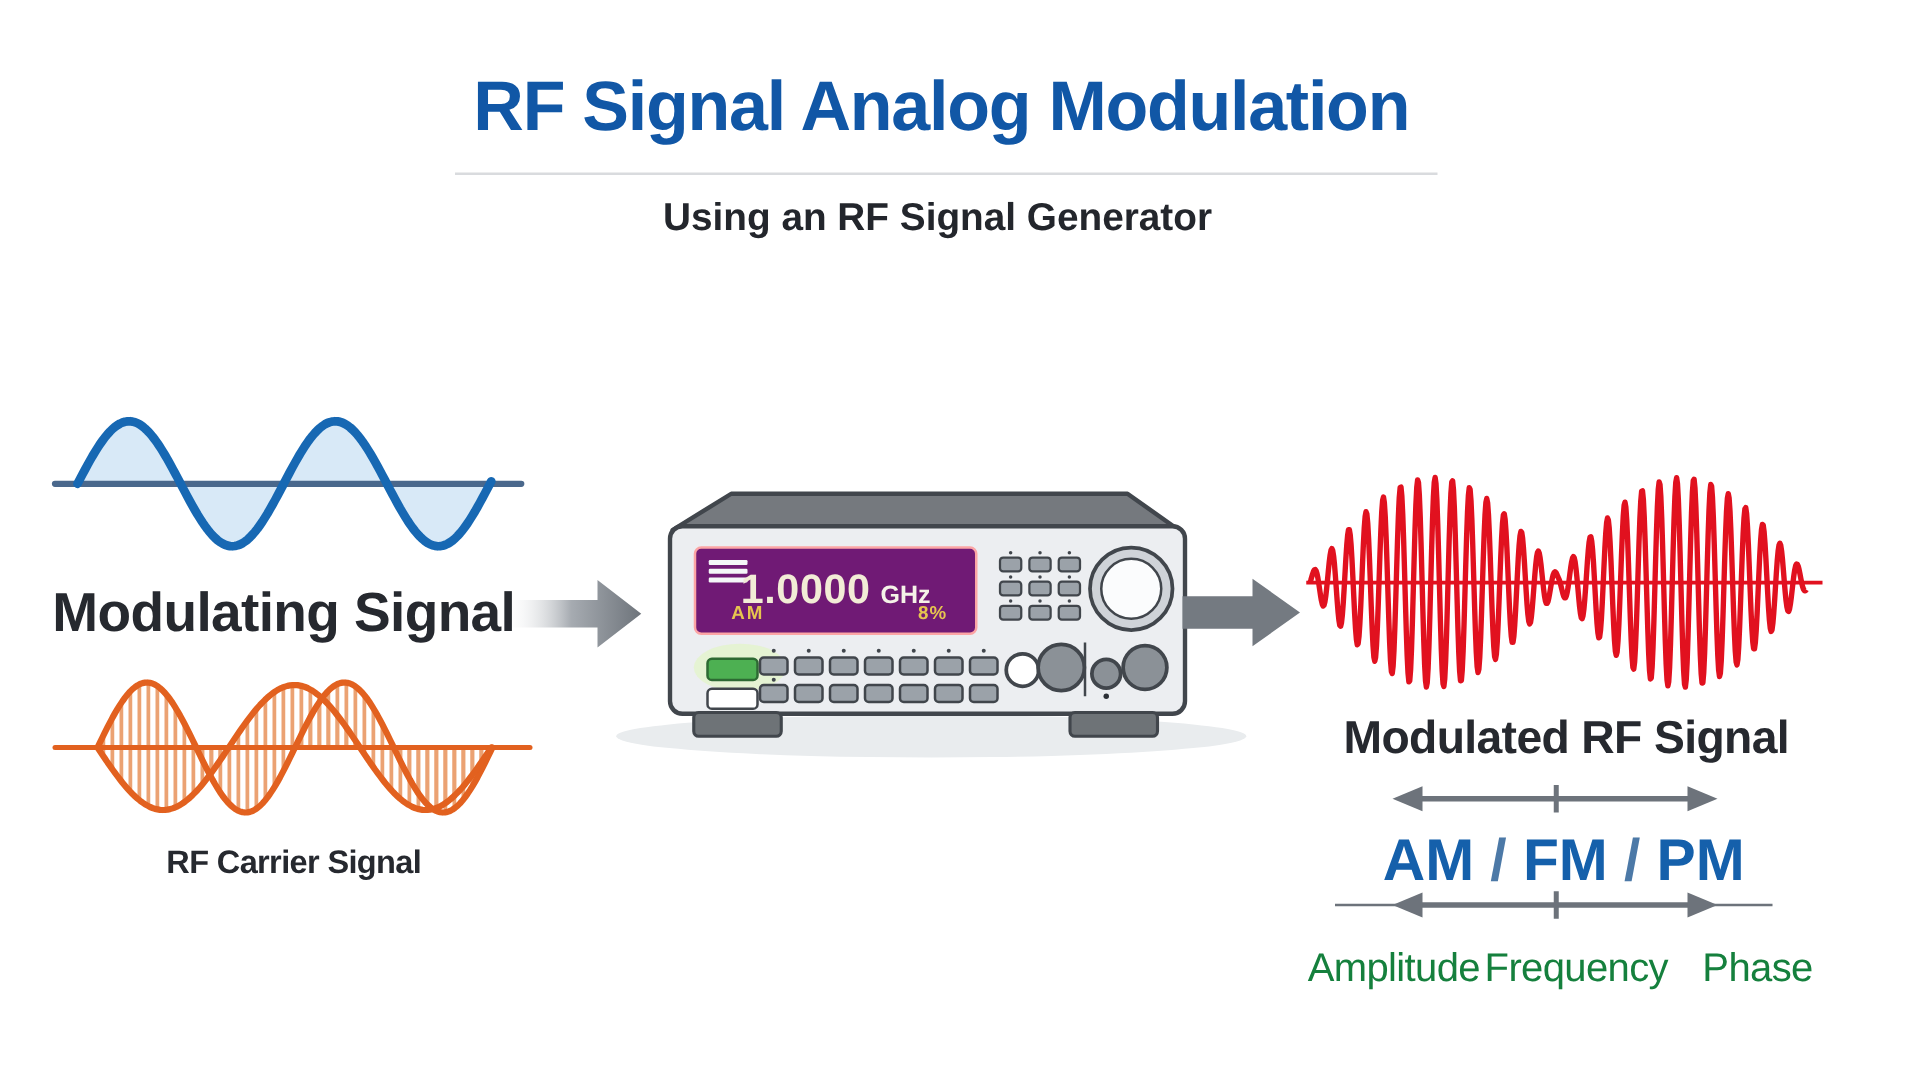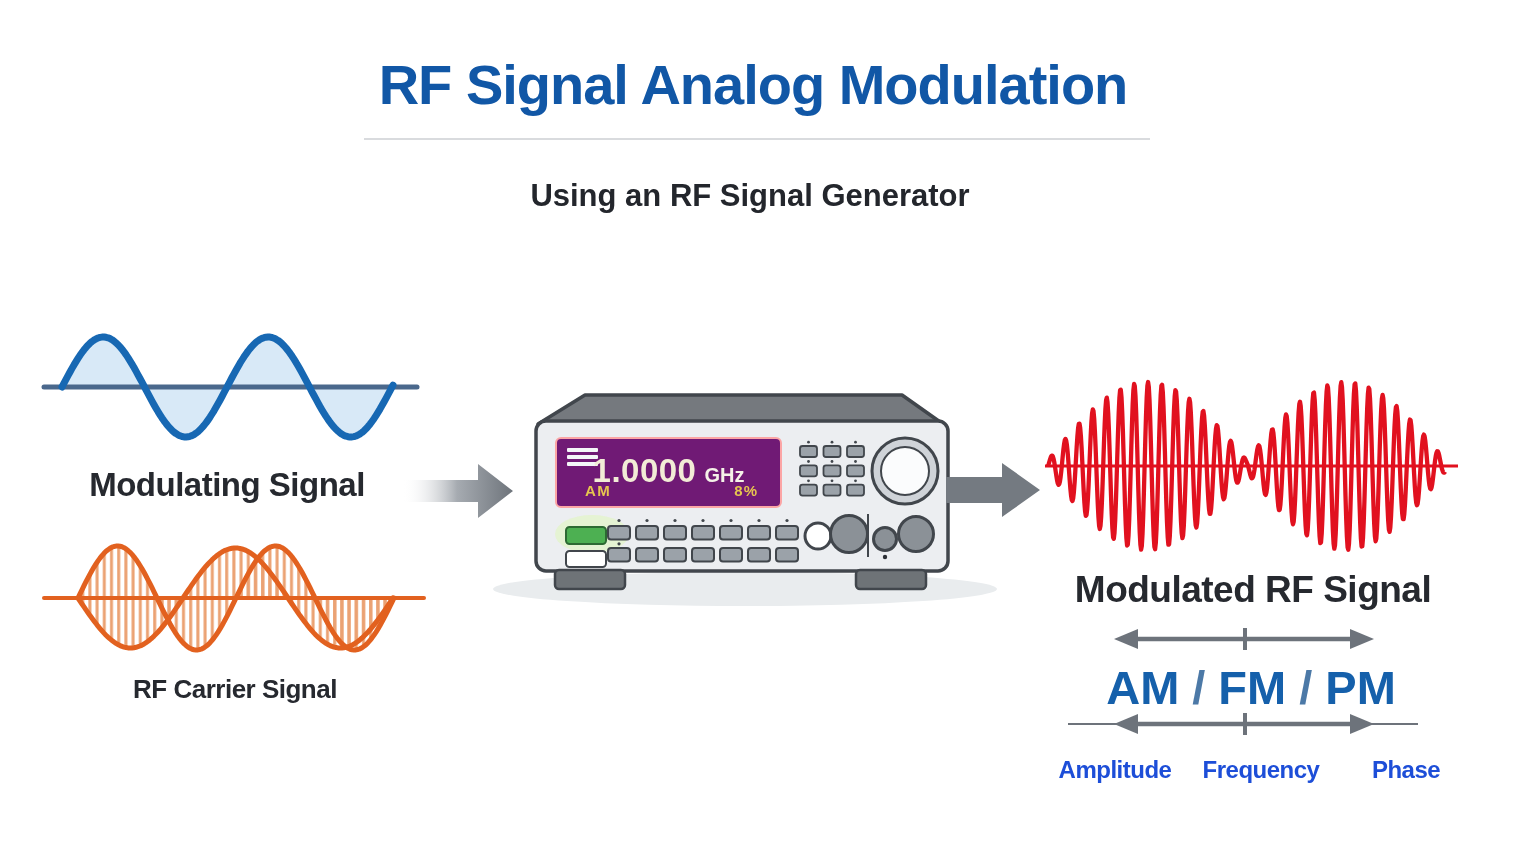--- a/index.html
+++ b/index.html
@@ -3,30 +3,30 @@
 <meta charset="utf-8">
 <style>
   html,body{margin:0;padding:0;background:#fff;}
   #stage{position:relative;width:1531px;height:852px;background:#ffffff;overflow:hidden;
          font-family:"Liberation Sans","DejaVu Sans",sans-serif;}
   #gfx{position:absolute;left:0;top:0;width:1536px;height:852px;}
   .abs{position:absolute;}
   .ctr{transform:translateX(-50%);white-space:nowrap;}
   .title{top:52px;left:753px;font-size:56px;font-weight:bold;color:#1157a6;letter-spacing:-1px;}
   .rule{top:138px;left:364px;width:786px;height:2px;background:#d9dbde;}
-  .subtitle{top:156px;left:750px;font-size:31px;font-weight:bold;color:#23262c;margin-top:22px;}
+  .subtitle{top:156px;left:750px;font-size:31px;font-weight:bold;color:#23262c;}
   .wavelabel{font-weight:bold;color:#26292f;letter-spacing:-0.5px;}
-  .lbl-mod{top:466px;left:227px;font-size:33px;}
+  .lbl-mod{top:466px;left:227px;font-size:44px;}
   .lbl-car{top:674px;left:235px;font-size:26px;}
   .lbl-gen{top:623px;left:752px;font-size:34px;}
   .lbl-out{top:569px;left:1253px;font-size:37px;}
   .modes{top:660px;left:1251px;display:flex;gap:13px;align-items:baseline;
          font-size:47px;font-weight:bold;color:#1560ab;}
   .modes .slash{color:#4c79a7;}
-  .modeword{top:756px;font-size:24px;font-weight:bold;color:#1d4ed8;letter-spacing:-0.5px;}
+  .modeword{top:756px;font-size:32px;font-weight:normal;color:#15803d;letter-spacing:-0.5px;}
   .mw-a{left:1115px;} .mw-f{left:1261px;} .mw-p{left:1406px;}
   
   .display{left:555px;top:437px;width:227px;height:71px;background:#701a75;
            border:2px solid #fca5a5;border-radius:6px;box-sizing:border-box;}
   .burger{position:absolute;left:10px;top:9px;}
   .burger div{width:31px;height:4px;background:#f4f6f8;border-radius:1px;margin-bottom:3px;}
   .freq{position:absolute;left:0;right:0;top:13px;text-align:center;color:#f2ecd6;}
   .freq .num{font-size:33px;font-weight:bold;letter-spacing:0.5px;}
   .freq .unit{font-size:20px;font-weight:bold;color:#f5f2e8;margin-left:8px;}
   .dmode{position:absolute;left:28px;bottom:7px;font-size:15px;font-weight:bold;

